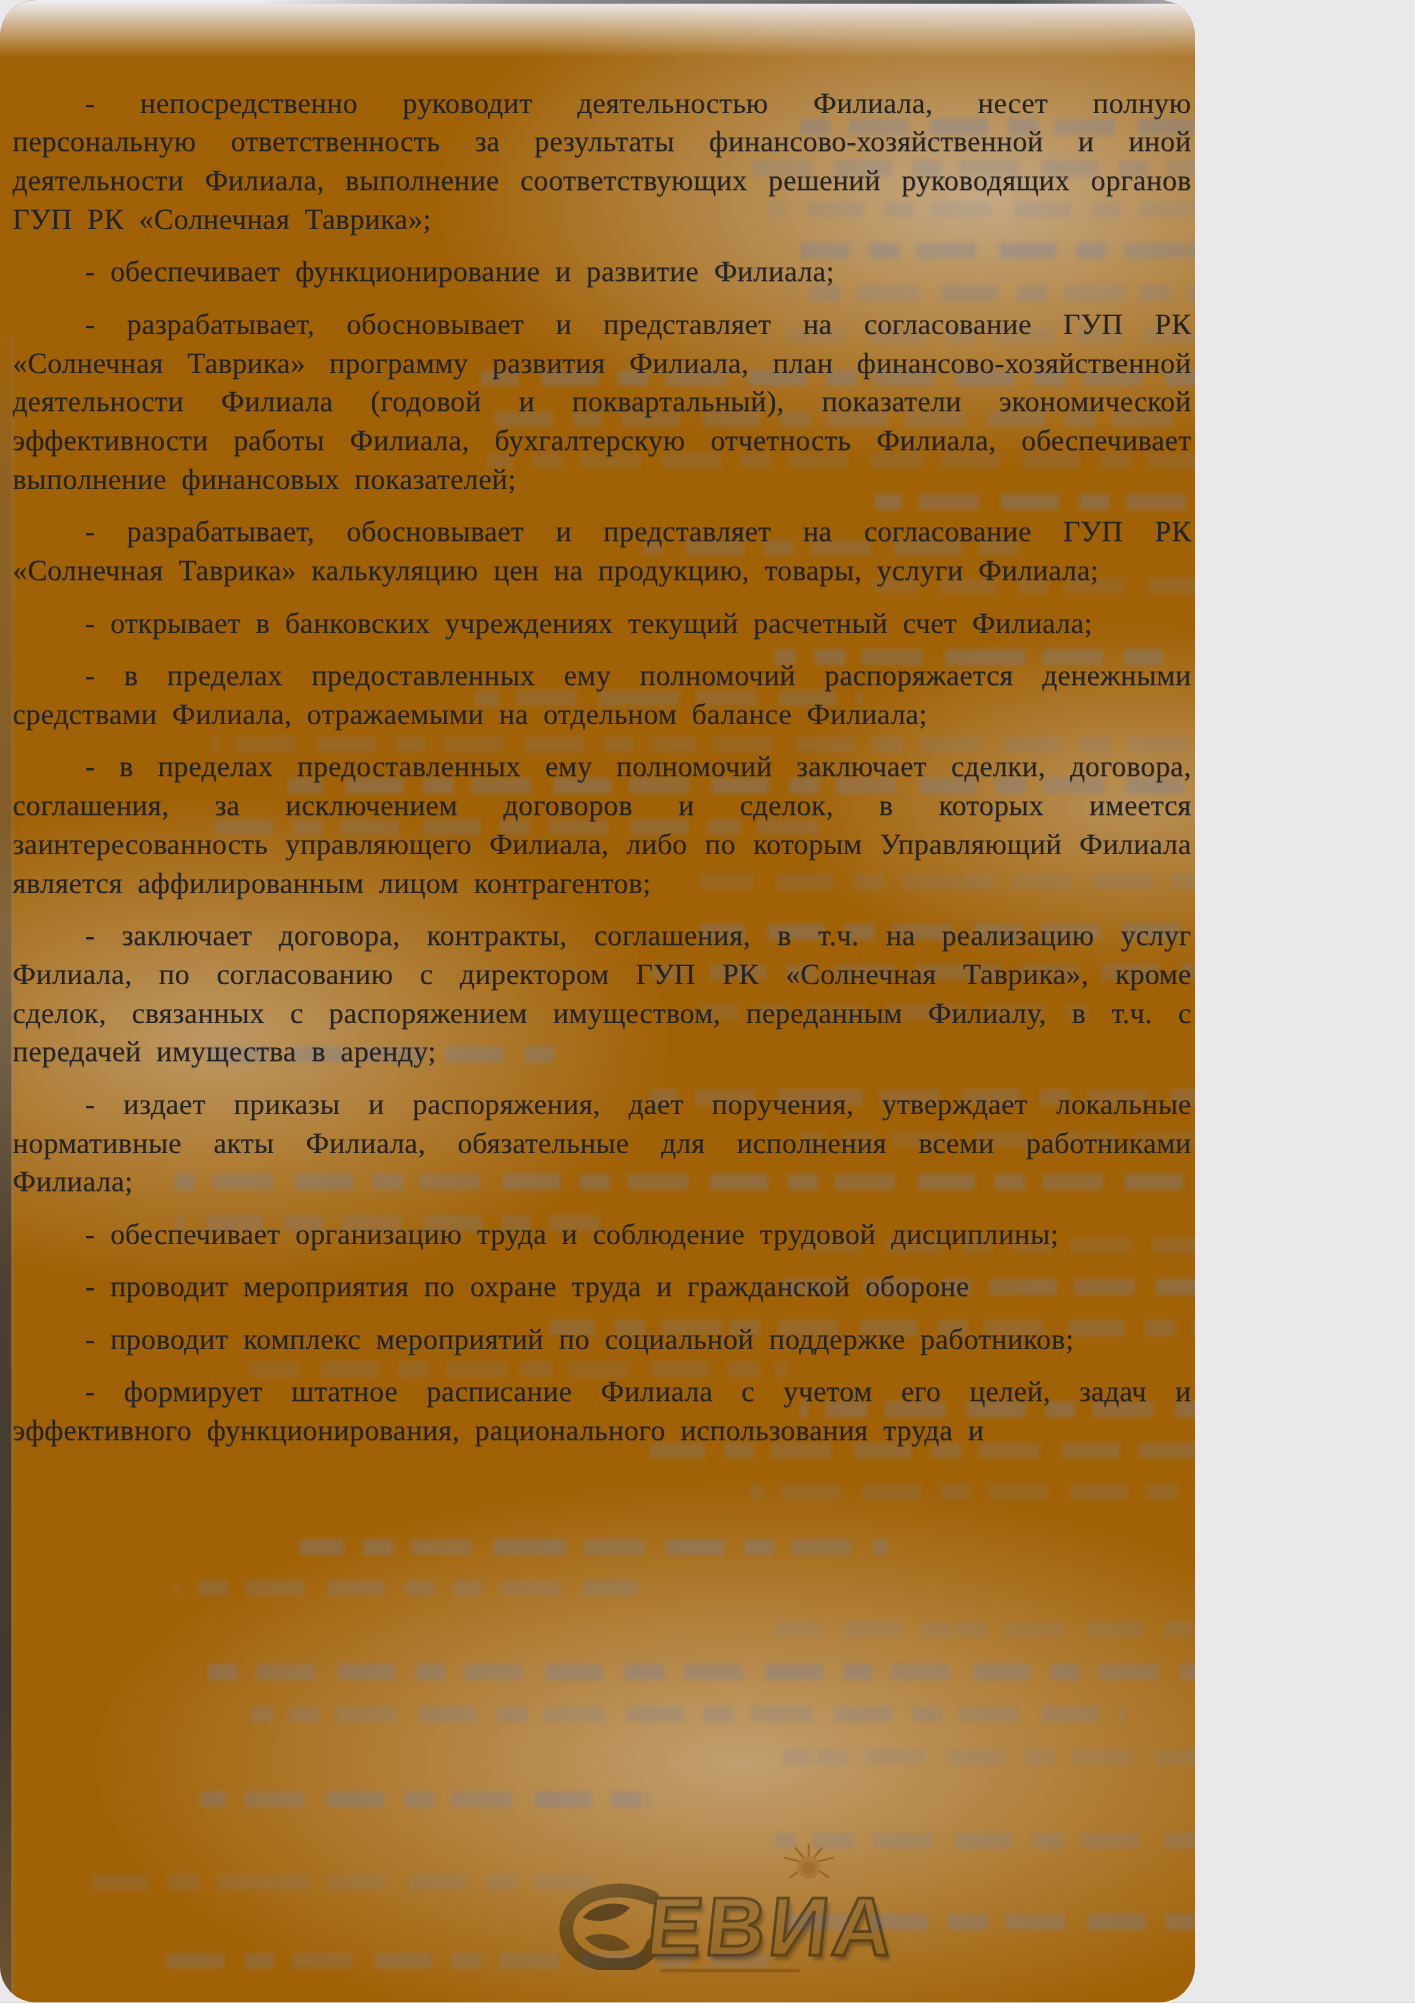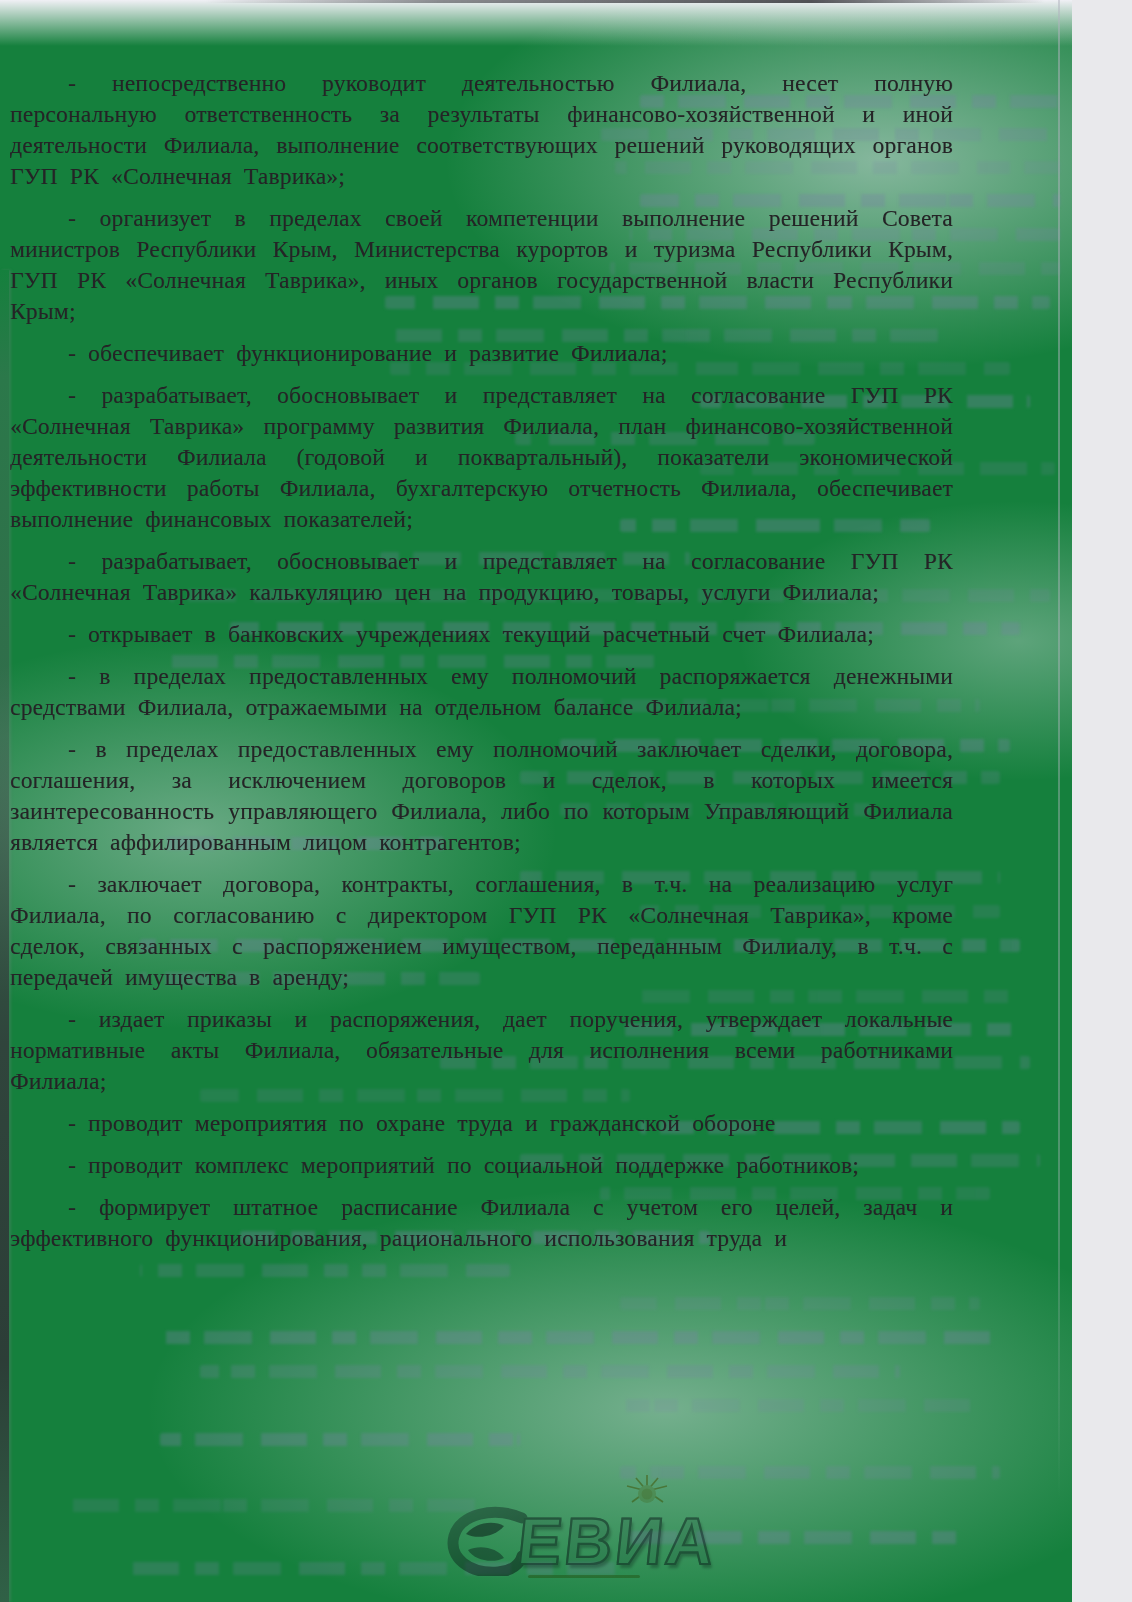--- a/index.html
+++ b/index.html
@@ -1,19 +1,20 @@
 <!DOCTYPE html>
 <html><head>
 <meta charset="utf-8">
 <style>
   html,body{margin:0;padding:0;background:#e9e9ec;}
   .page{
-    position:relative;width:1072px;height:1602px;overflow:hidden;
-    background:#15803d;
+    position:relative;width:956px;height:1602px;overflow:hidden;
+    background:#a16207;
     font-family:"Liberation Serif","DejaVu Serif",serif;
+    border-radius:29px;
   }
   .paper-texture{
     position:absolute;inset:0;z-index:0;
     background:
       linear-gradient(180deg,#f0f0f5 0px,rgba(251,251,252,0) 46px),
       radial-gradient(ellipse 620px 300px at 82% 10%,rgba(226,228,236,.55),transparent 70%),
       radial-gradient(ellipse 520px 280px at 18% 52%,rgba(231,232,239,.40),transparent 70%),
       radial-gradient(ellipse 740px 320px at 62% 88%,rgba(233,233,240,.45),transparent 70%),
       radial-gradient(ellipse 400px 200px at 95% 40%,rgba(228,230,238,.35),transparent 70%);
   }
@@ -120,29 +121,29 @@
       <div class="ghost" style="top: 1466px; left: 620px; width: 380px; background-position: -1480px 0px; opacity: 0.75;"></div>
       <div class="ghost" style="top: 1499px; left: 60px; width: 420px; background-position: -1517px 0px; opacity: 0.55;"></div>
       <div class="ghost" style="top: 1531px; left: 620px; width: 340px; background-position: -1554px 0px;"></div>
       <div class="ghost" style="top: 1562px; left: 120px; width: 500px; background-position: -1591px 0px; opacity: 0.75;"></div>
     </div>
 
   <div class="right-vline"></div>
 
   <div class="doc-text">
       <p>- непосредственно руководит деятельностью Филиала, несет полную персональную ответственность за результаты финансово-хозяйственной и иной деятельности Филиала, выполнение соответствующих решений руководящих органов ГУП РК «Солнечная Таврика»;</p>
-      <p>- организует в пределах своей компетенции выполнение решений Совета министров Республики Крым, Министерства курортов и туризма Республики Крым, ГУП РК «Солнечная Таврика», иных органов государственной власти Республики Крым;</p>
       <p>- обеспечивает функционирование и развитие Филиала;</p>
       <p>- разрабатывает, обосновывает и представляет на согласование ГУП РК «Солнечная Таврика» программу развития Филиала, план финансово-хозяйственной деятельности Филиала (годовой и поквартальный), показатели экономической эффективности работы Филиала, бухгалтерскую отчетность Филиала, обеспечивает выполнение финансовых показателей;</p>
       <p>- разрабатывает, обосновывает и представляет на согласование ГУП РК «Солнечная Таврика» калькуляцию цен на продукцию, товары, услуги Филиала;</p>
       <p>- открывает в банковских учреждениях текущий расчетный счет Филиала;</p>
       <p>- в пределах предоставленных ему полномочий распоряжается денежными средствами Филиала, отражаемыми на отдельном балансе Филиала;</p>
       <p>- в пределах предоставленных ему полномочий заключает сделки, договора, соглашения, за исключением договоров и сделок, в которых имеется заинтересованность управляющего Филиала, либо по которым Управляющий Филиала является аффилированным лицом контрагентов;</p>
       <p>- заключает договора, контракты, соглашения, в т.ч. на реализацию услуг Филиала, по согласованию с директором ГУП РК «Солнечная Таврика», кроме сделок, связанных с распоряжением имуществом, переданным Филиалу, в т.ч. с передачей имущества в аренду;</p>
       <p>- издает приказы и распоряжения, дает поручения, утверждает локальные нормативные акты Филиала, обязательные для исполнения всеми работниками Филиала;</p>
+      <p>- обеспечивает организацию труда и соблюдение трудовой дисциплины;</p>
       <p>- проводит мероприятия по охране труда и гражданской обороне</p>
       <p>- проводит комплекс мероприятий по социальной поддержке работников;</p>
       <p>- формирует штатное расписание Филиала с учетом его целей, задач и эффективного функционирования, рационального использования труда и</p>
     </div>
 
   <div class="watermark">
     <svg class="wm-swirl" width="84" height="70" viewBox="0 0 84 70">
       <defs>
         <linearGradient id="swg" x1="0" y1="0" x2="1" y2="1">
           <stop offset="0" stop-color="#aab0b9"></stop>

